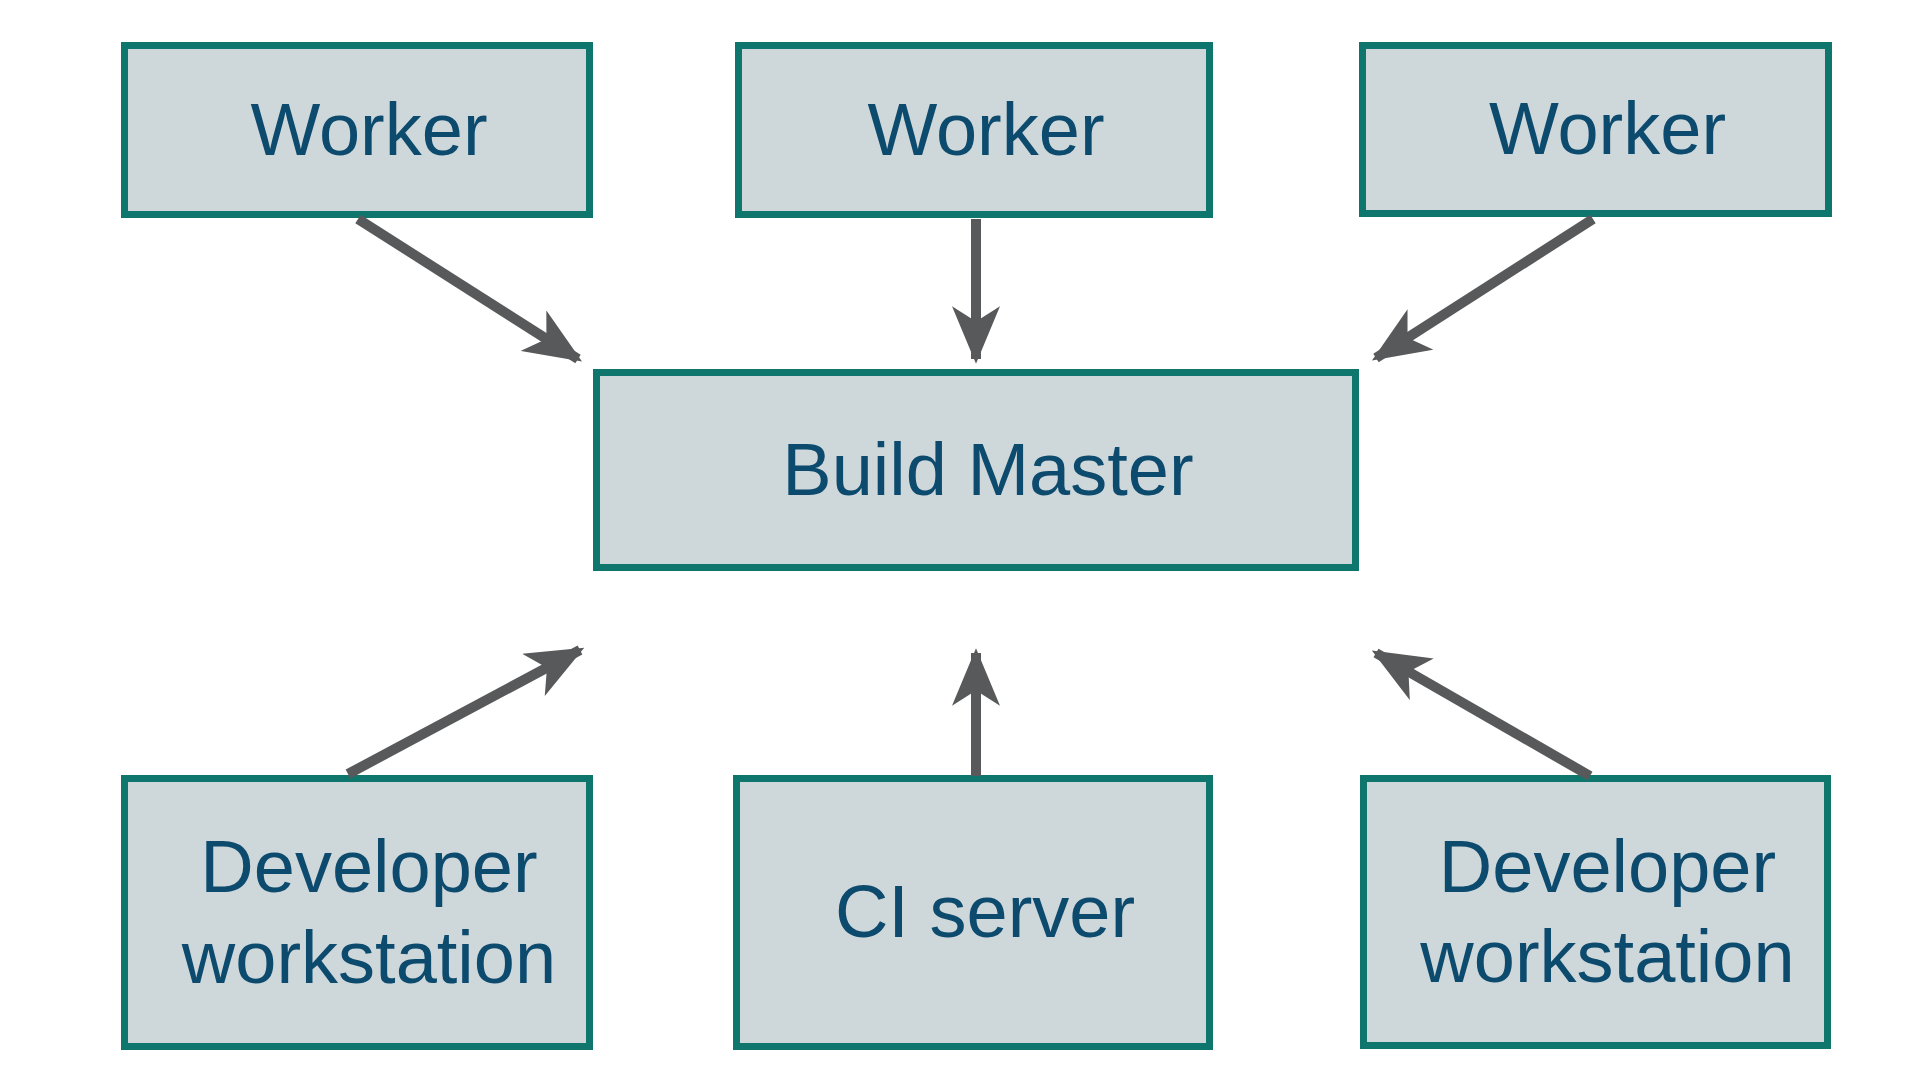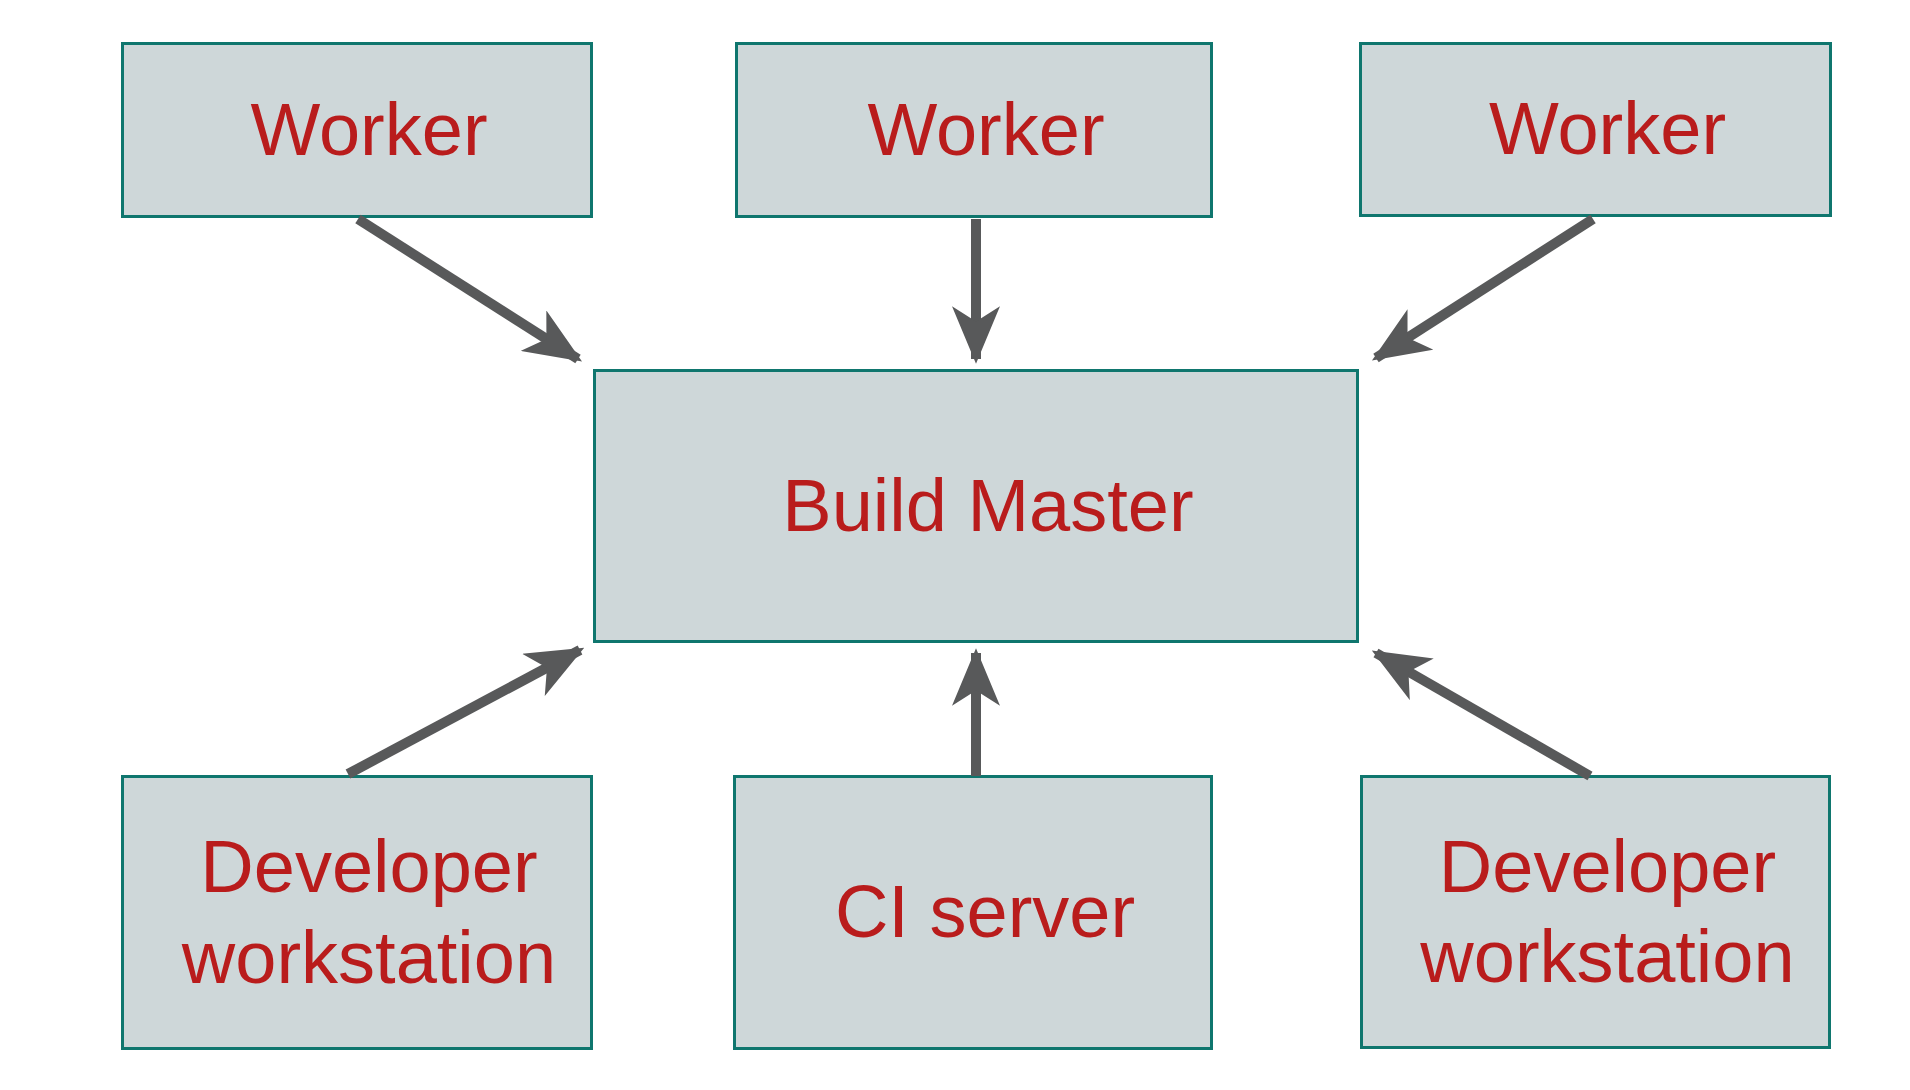--- a/index.html
+++ b/index.html
@@ -14,38 +14,38 @@
   .canvas {
     position: relative;
     width: 1910px;
     height: 1090px;
     background: #ffffff;
   }
   .node {
     position: absolute;
     box-sizing: border-box;
     background: #ced7d9;
-    border: 3px solid #0f766e;
+    border: 7px solid #0f766e;
     display: flex;
     align-items: center;
     justify-content: center;
     text-align: center;
-    color: #b91c1c;
+    color: #0c4a6e;
     font-size: 74px;
     line-height: 1.22;
     letter-spacing: 0px;
     padding-left: 24px;
   }
   .node .label { display: block; padding: 0 10px; }
 
   
   .n-worker1      { left: 121px;  top: 42px;  width: 472px; height: 176px; }
   .n-worker2      { left: 735px;  top: 42px;  width: 478px; height: 176px; }
   .n-worker3      { left: 1359px; top: 42px;  width: 473px; height: 175px; }
-  .n-build-master { left: 593px;  top: 369px; width: 766px; height: 274px; }
+  .n-build-master { left: 593px;  top: 369px; width: 766px; height: 202px; }
   .n-dev-left     { left: 121px;  top: 775px; width: 472px; height: 275px; }
   .n-ci-server    { left: 733px;  top: 775px; width: 480px; height: 275px; align-items: center; }
   .n-dev-right    { left: 1360px; top: 775px; width: 471px; height: 274px; }
 
   .edges-layer {
     position: absolute;
     left: 0; top: 0;
     width: 1910px;
     height: 1090px;
     pointer-events: none;

